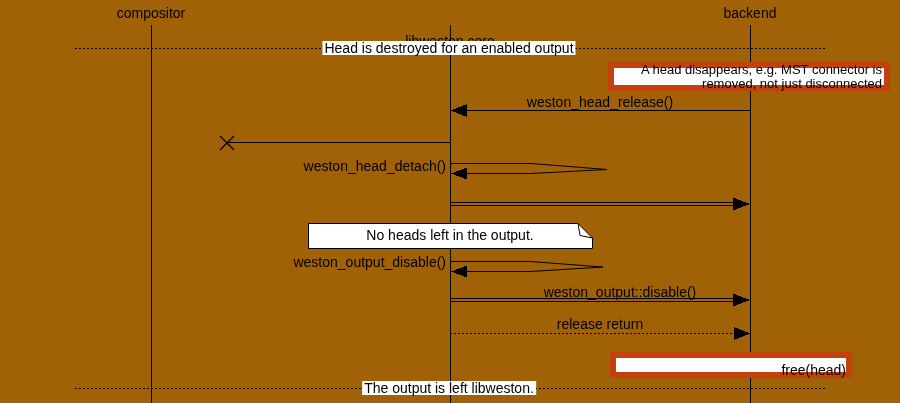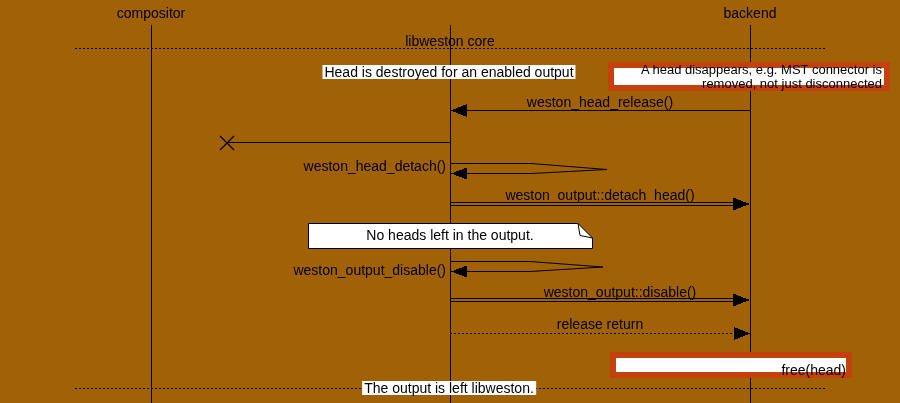--- a/index.html
+++ b/index.html
@@ -102,27 +102,26 @@
     <polygon points="750,300 733,293.5 733,306.5" fill="#000000"></polygon>
 
     <line x1="450" y1="333.5" x2="742" y2="333.5" stroke="#000000" stroke-width="1" stroke-dasharray="2 2"></line>
     <polygon points="750,333.5 734,327 734,340" fill="#000000"></polygon>
   </svg>
 
   <div class="lbl center" style="left:151px; top:6px;">compositor</div>
   <div class="lbl center" style="left:450px; top:6px;margin-top:28px;">libweston core</div>
   <div class="lbl center" style="left:750px; top:6px;">backend</div>
 
-  <div class="lbl center divider-lbl" style="left:449px; top:41px;margin-top:24px;">Head is destroyed for an enabled output</div>
+  <div class="lbl center divider-lbl" style="left:449px; top:41px;">Head is destroyed for an enabled output</div>
   <div class="lbl center divider-lbl" style="left:449px; top:381px;">The output is left libweston.</div>
 
   <div class="box note1">A head disappears, e.g. MST connector is removed, not just disconnected</div>
   <div class="note2-text">No heads left in the output.</div>
   <div class="box freebox">free(head)</div>
 
   <div class="lbl center" style="left:600px; top:95px;">weston_head_release()</div>
   <div class="lbl right" style="right:454px; top:159px;">weston_head_detach()</div>
-  <div class="lbl center" style="left:600px; top:188px;">weston_output::detach_head()</div>
-  <div class="lbl right" style="right:454px; top:263px;">weston_output_disable()</div>
+  <div class="lbl right" style="right:454px; top:255px;">weston_output_disable()</div>
   <div class="lbl center" style="left:600px; top:285px;margin-left:20px;">weston_output::disable()</div>
   <div class="lbl center" style="left:600px; top:317px;">release return</div>
 
 </div>
 
 </body></html>

